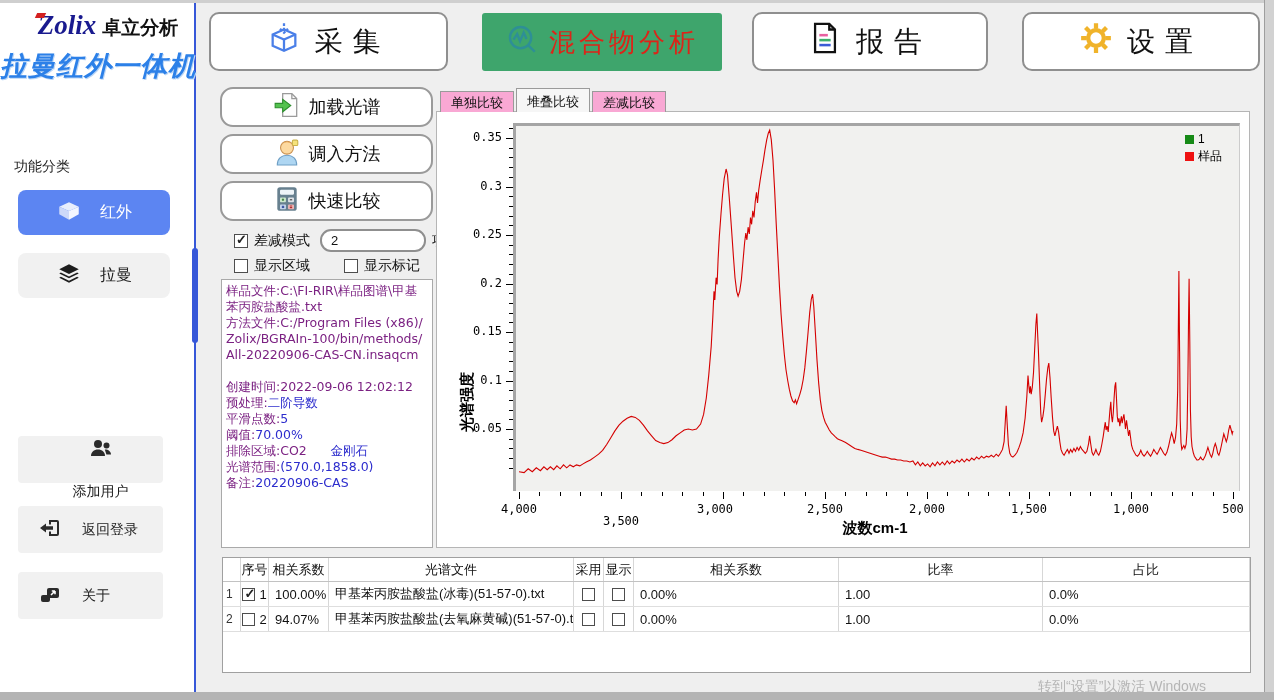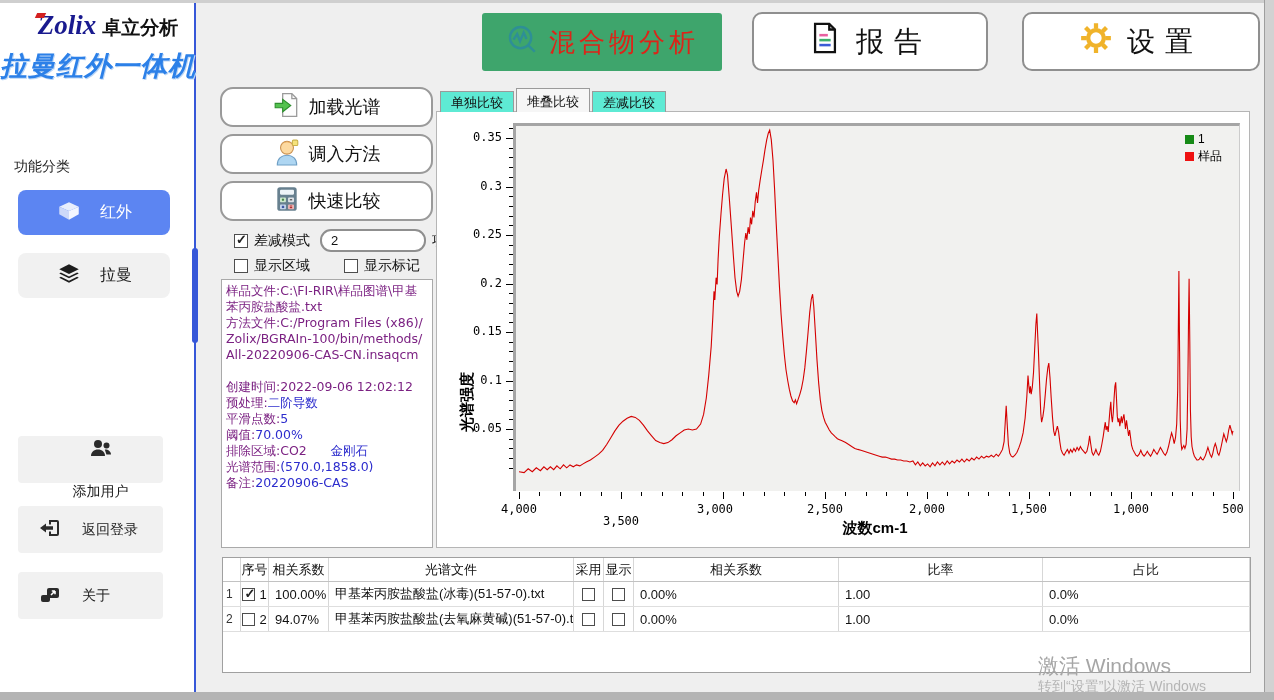--- a/index.html
+++ b/index.html
@@ -36,21 +36,21 @@
   .ctl-btn { position:absolute; left:220px; width:213px; height:40px; background:#fff; border:2px solid #9a9a9a; border-radius:13px; display:flex; align-items:center; justify-content:center; gap:8px; font-size:18px; color:#111; cursor:pointer; font-family:inherit; }
   .ctl-btn svg { width:28px; height:28px; }
   .chk-row { position:absolute; left:234px; display:flex; align-items:center; gap:6px; font-size:14px; color:#111; }
   .cb { display:inline-block; width:14px; height:14px; background:#fff; border:1px solid #4d4d4d; position:relative; flex:0 0 auto; }
   .cb.checked::after { content:"\2713"; position:absolute; left:1px; top:-3px; font-size:13px; font-weight:bold; color:#222; }
   .num-input { width:106px; height:23px; border:2px solid #8f8f8f; border-radius:11px; font-size:13px; padding-left:9px; font-family:inherit; color:#111; background:#fff; }
   .info-box { position:absolute; left:221px; top:279px; width:212px; height:269px; background:#fff; border:1px solid #a9a9a9; padding:3px 4px; font-size:12.5px; line-height:16px; color:#7b2182; overflow:hidden; word-break:break-all; white-space:pre-wrap; font-family:"DejaVu Sans", sans-serif; }
 
   
   .tabs { position:absolute; left:440px; top:88px; height:24px; display:flex; align-items:flex-end; z-index:5; }
-  .tab { height:21px; background:#5eead4; border:1px solid #9a9a9a; border-bottom:none; padding:2px 10px 0 10px; font-size:13px; color:#111; margin-right:2px; cursor:pointer; }
+  .tab { height:21px; background:#f9a8d4; border:1px solid #9a9a9a; border-bottom:none; padding:2px 10px 0 10px; font-size:13px; color:#111; margin-right:2px; cursor:pointer; }
   .tab.active { height:24px; background:#f6f6f6; position:relative; z-index:6; padding-top:4px; }
 
   
   .chart-panel { position:absolute; left:436px; top:111px; width:814px; height:437px; background:#ffffff; border:1px solid #b5b5b5; z-index:4; }
   .plot { position:absolute; left:76px; top:11px; width:727px; height:368px; background:#f1f1ef; border-top:3px solid #a5a5a5; border-left:3px solid #a5a5a5; border-right:1px solid #cccccc; }
   .ytick, .xtick { position:absolute; background:#000; }
   .ticklabel { position:absolute; font-family:"DejaVu Sans Mono", monospace; font-size:12px; color:#000; }
   .y-title { position:absolute; left:30px; top:290px; transform:translate(-50%,-50%) rotate(-90deg); transform-origin:center; font-size:15px; font-weight:bold; color:#000; white-space:nowrap; }
   .x-title { position:absolute; left:438px; top:407px; transform:translateX(-50%); font-size:15px; font-weight:bold; color:#000; }
   .legend { position:absolute; left:748px; top:20px; font-size:12px; color:#000; }
@@ -135,20 +135,33 @@
             <rect x="9" y="6" width="12" height="10" rx="2" fill="#2b2b2b"></rect>
             <path d="M13 13l4-4m0 0h-3.2m3.2 0v3.2" stroke="#fff" stroke-width="1.6" fill="none"></path>
           </svg>
       </span>
       <span>关于</span>
     </button>
 
     <div class="side-thumb"></div>
   </aside>
 
+  <button class="top-btn" style="left:209px; width:239px;">
+    <span>
+      <svg viewBox="0 0 24 24" width="34" height="34">
+          <g fill="none" stroke="#4a7fe8" stroke-width="1.6">
+            <path d="M4 9.5 L12 6 L20 9.5 L20 17.5 L12 21 L4 17.5 Z"></path>
+            <path d="M4 9.5 L12 13 L20 9.5"></path>
+            <path d="M12 13 V21"></path>
+            <path d="M12 1.5 v6.5 M9.2 5.5 L12 8.3 L14.8 5.5" stroke-dasharray="2 1.3"></path>
+          </g>
+        </svg>
+    </span>
+    <span class="lbl">采集</span>
+  </button>
 
   <button class="top-btn green" style="left:482px; width:240px; top:13px; height:58px;">
     <span>
       <svg viewBox="0 0 24 24" width="32" height="32">
           <g fill="none" stroke="#2e8f96" stroke-width="1.7">
             <circle cx="11" cy="11" r="7.5"></circle>
             <path d="M6 12.5 l2.6-4 2 5 2.6-6 2 4.5"></path>
             <path d="M16.5 16.5 L21 21"></path>
           </g>
         </svg>
@@ -398,18 +411,17 @@
           <div class="c-center">
             <span class="cb" style="width: 13px; height: 13px;"></span>
           </div>
           <div class="c-left">0.00%</div>
           <div class="c-left">1.00</div>
           <div class="c-left">0.0%</div>
         </div>
       </div>
   </div>
 
-  <div class="watermark1">激活 Windows</div>
   <div class="watermark2">转到“设置”以激活 Windows</div>
 
   <div class="strip-right"></div>
   <div class="strip-bottom"></div>
 </div>
 
 </body></html>

